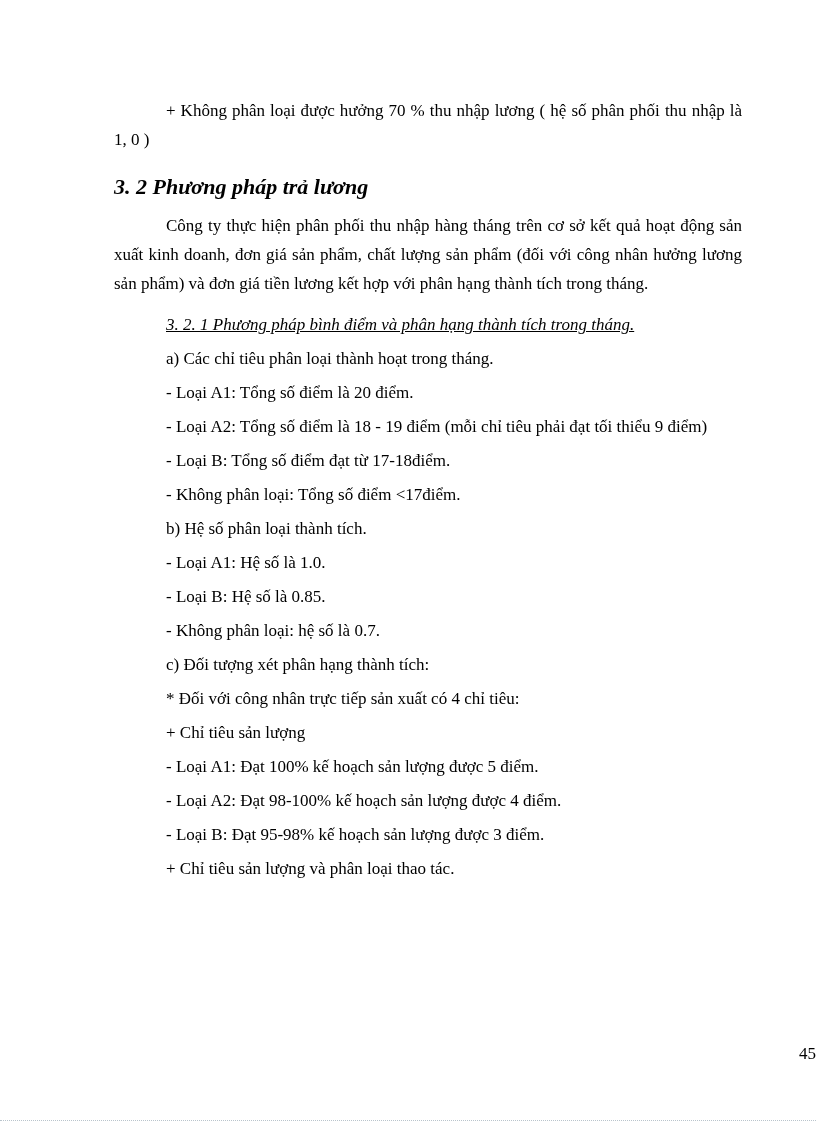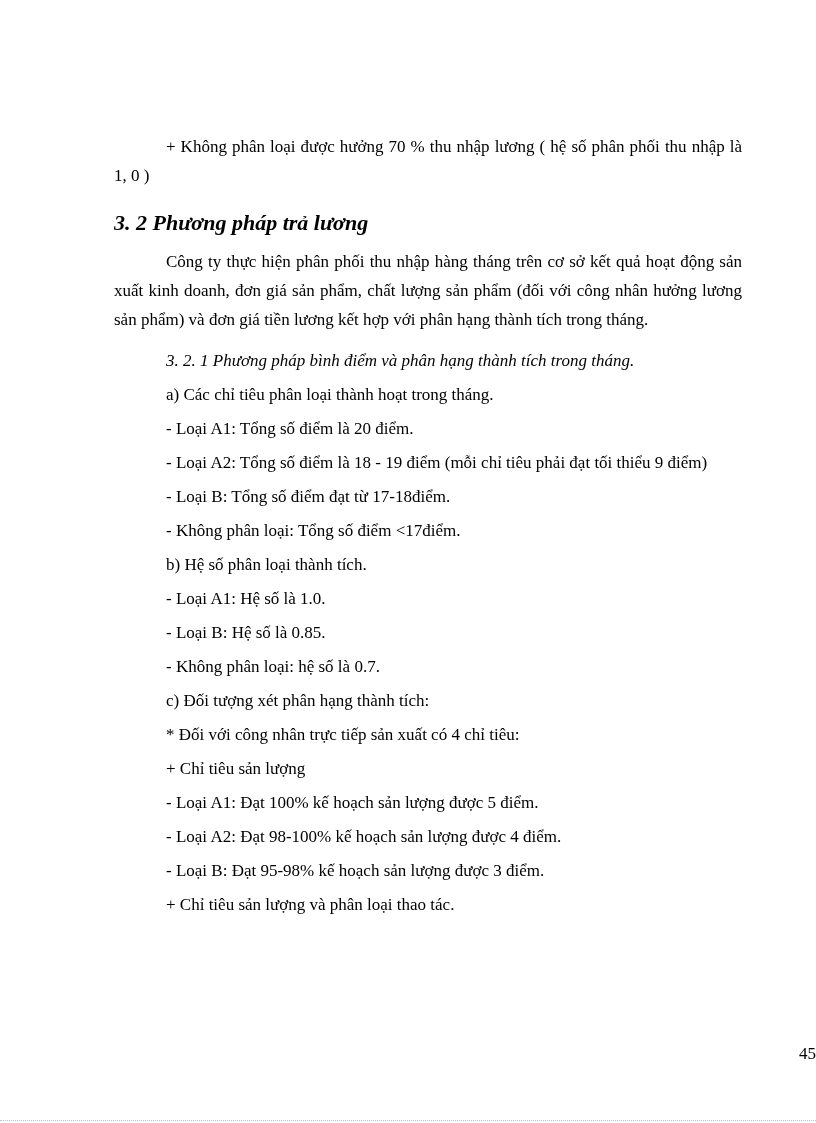--- a/index.html
+++ b/index.html
@@ -15,21 +15,20 @@
     font-family: "Liberation Serif", "DejaVu Serif", serif;
     color: #000000;
     overflow: hidden;
     box-sizing: border-box;
   }
   .content {
     position: absolute;
     top: 96px;
     left: 114px;
     width: 628px;
-    margin-top: 36px;
   }
   .para {
     font-size: 17px;
     line-height: 29px;
     text-align: justify;
     text-indent: 52px;
     margin: 0 0 10px 0;
   }
   .heading {
     font-size: 22px;
@@ -43,20 +42,21 @@
     line-height: 34px;
     text-align: justify;
     text-indent: 52px;
     margin: 0;
   }
   .item.italic {
     font-style: italic;
   }
   .spaced-top {
     margin-top: 4px;
+    text-decoration: underline;
   }
   .page-number {
     position: absolute;
     top: 1044px;
     left: 0;
     width: 100%;
     text-align: right;
     font-size: 17px;
   }
   .page-edge-dots {

